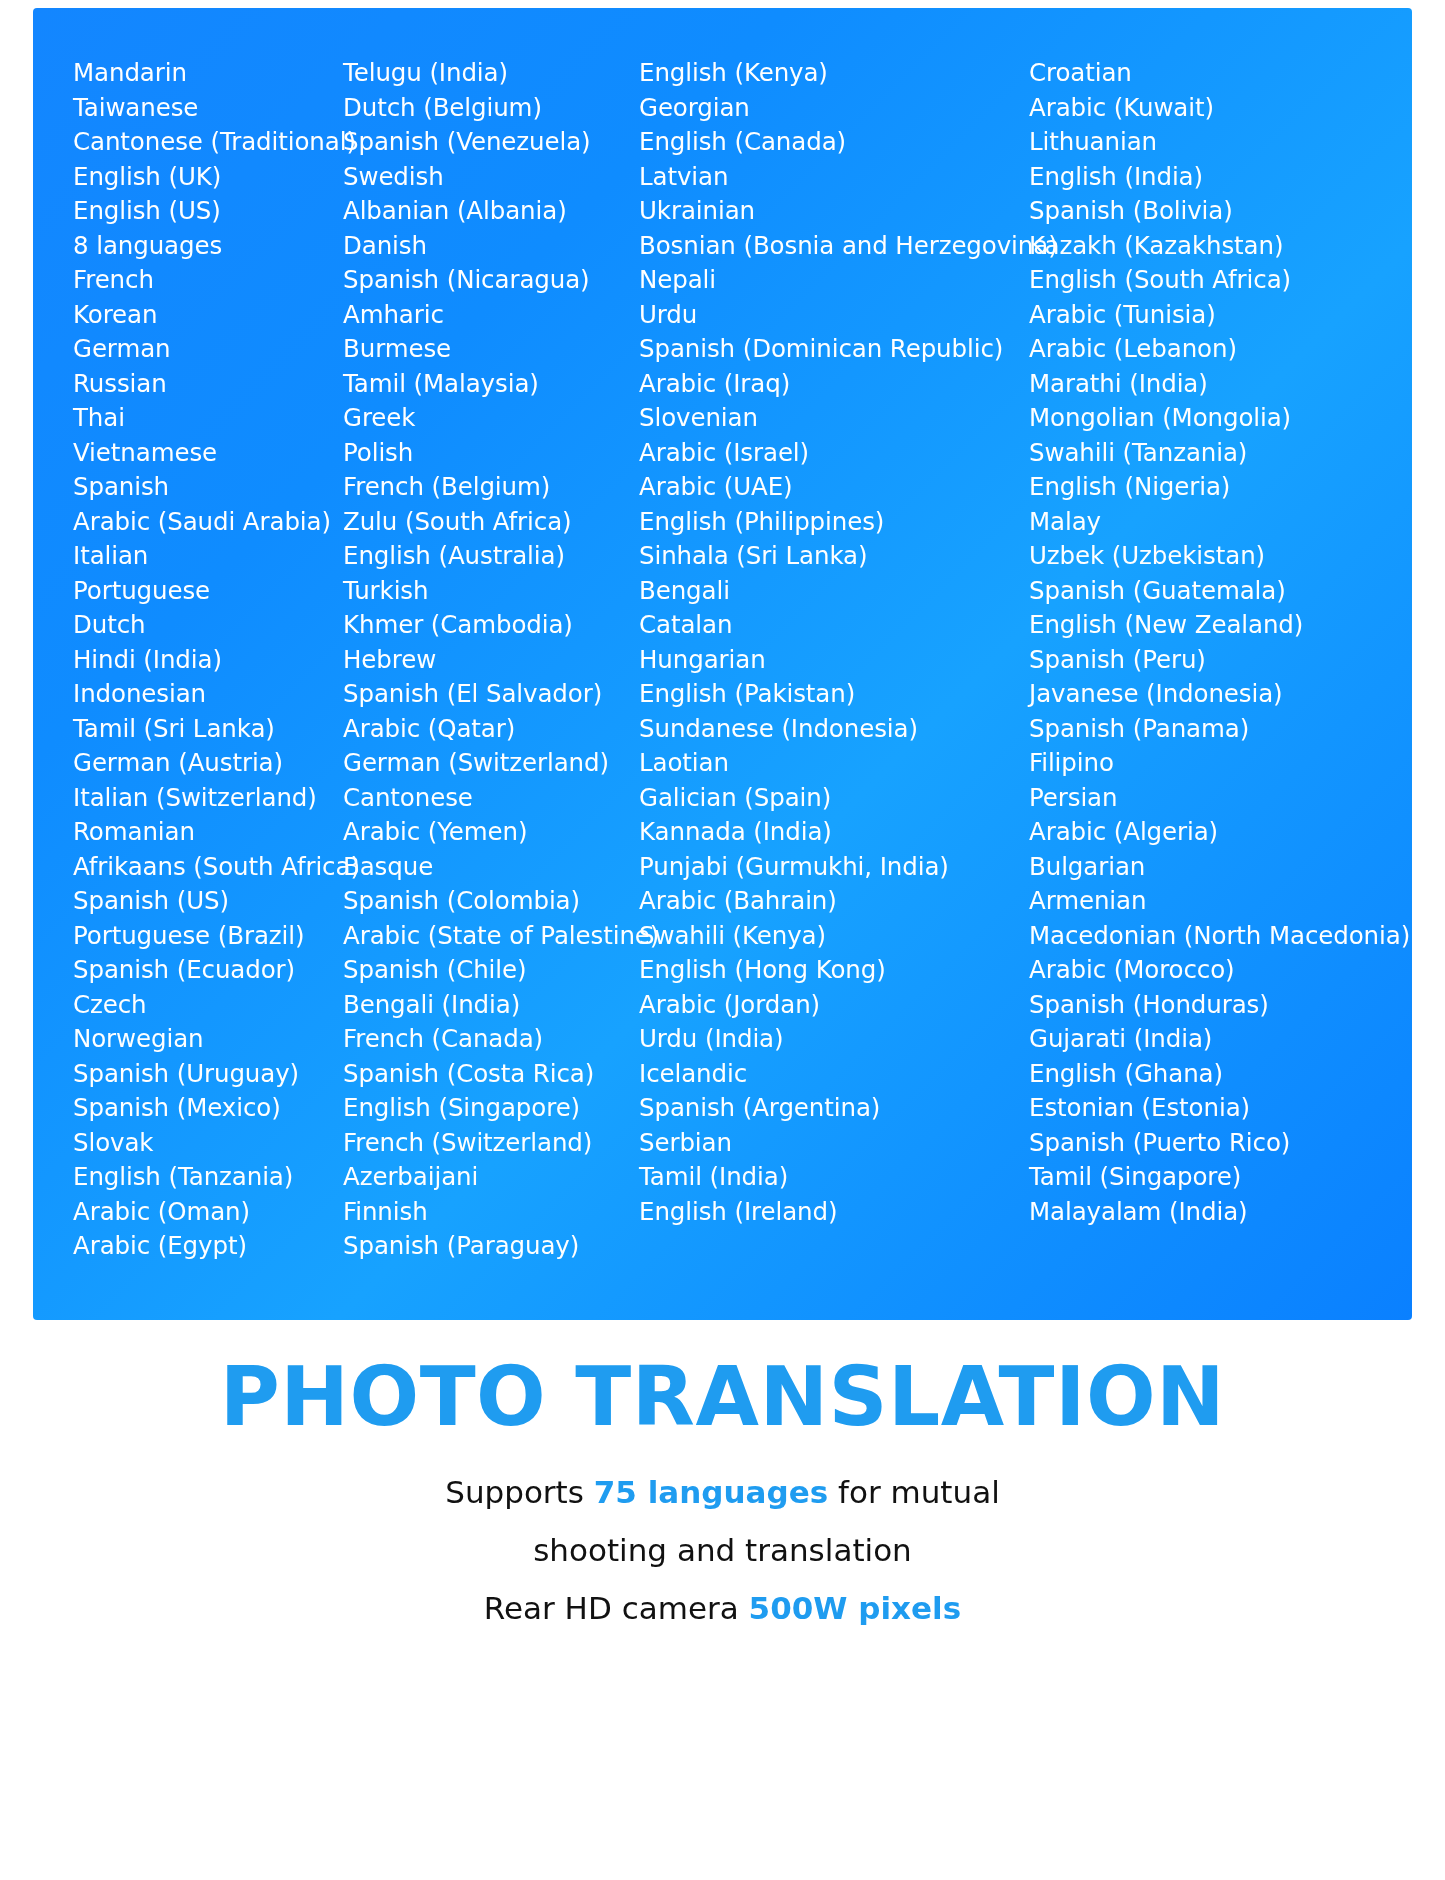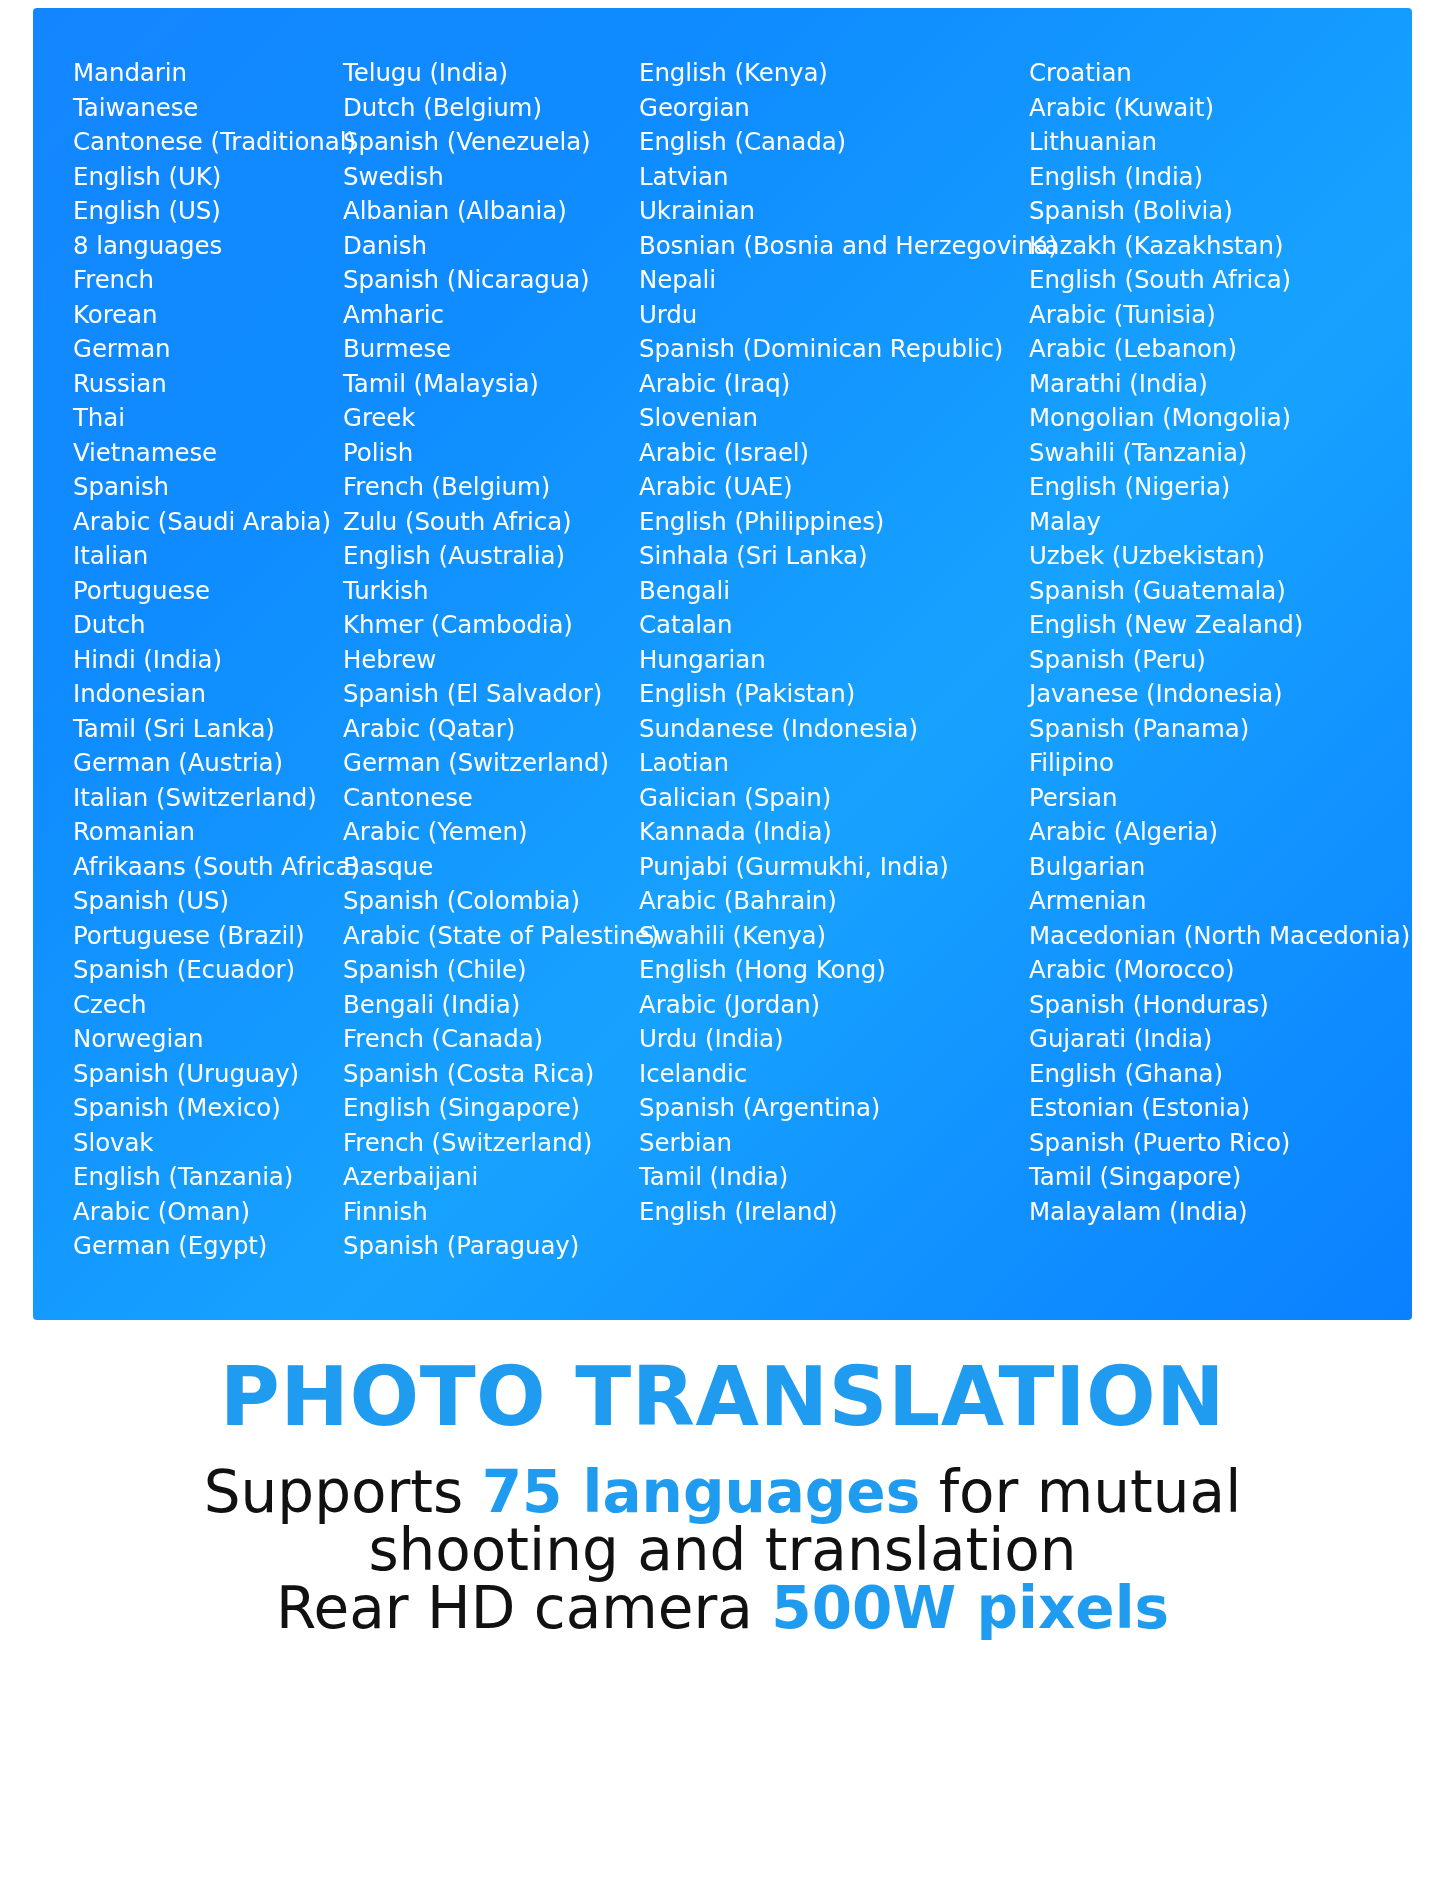--- a/index.html
+++ b/index.html
@@ -63,21 +63,21 @@
   .headline {
     font-size: 82px;
     font-weight: bold;
     color: #1f9cf0;
     letter-spacing: 0.5px;
     line-height: 104px;
     font-family: "DejaVu Sans", sans-serif;
     margin: 0;
   }
   .subline {
-    font-size: 58px;
+    font-size: 31px;
     color: #111111;
     line-height: 58px;
     font-family: "DejaVu Sans", sans-serif;
     margin-top: 14px;
   }
   .subline .hl {
     color: #1f9cf0;
     font-weight: bold;
   }
   .sub-row {
@@ -120,21 +120,21 @@
         <div class="lang-item">Spanish (US)</div>
         <div class="lang-item">Portuguese (Brazil)</div>
         <div class="lang-item">Spanish (Ecuador)</div>
         <div class="lang-item">Czech</div>
         <div class="lang-item">Norwegian</div>
         <div class="lang-item">Spanish (Uruguay)</div>
         <div class="lang-item">Spanish (Mexico)</div>
         <div class="lang-item">Slovak</div>
         <div class="lang-item">English (Tanzania)</div>
         <div class="lang-item">Arabic (Oman)</div>
-        <div class="lang-item">German (Egypt)</div>
+        <div class="lang-item">Arabic (Egypt)</div>
       </div>
 
       <div class="lang-col c2">
         <div class="lang-item">Telugu (India)</div>
         <div class="lang-item">Dutch (Belgium)</div>
         <div class="lang-item">Spanish (Venezuela)</div>
         <div class="lang-item">Swedish</div>
         <div class="lang-item">Albanian (Albania)</div>
         <div class="lang-item">Danish</div>
         <div class="lang-item">Spanish (Nicaragua)</div>

